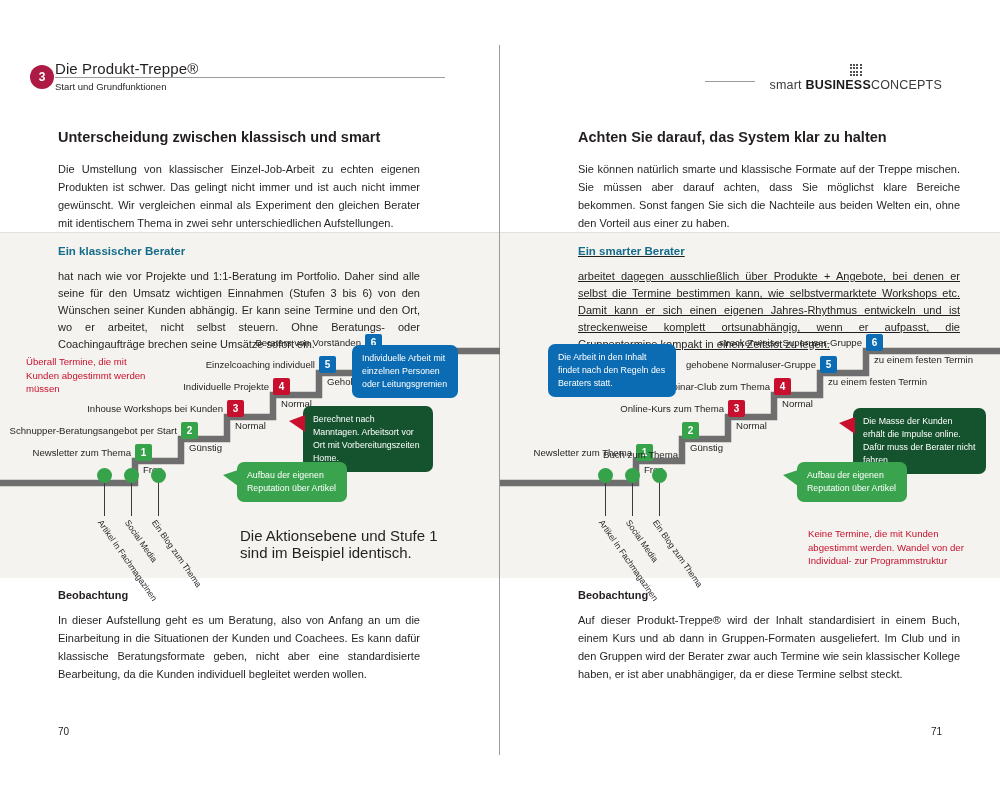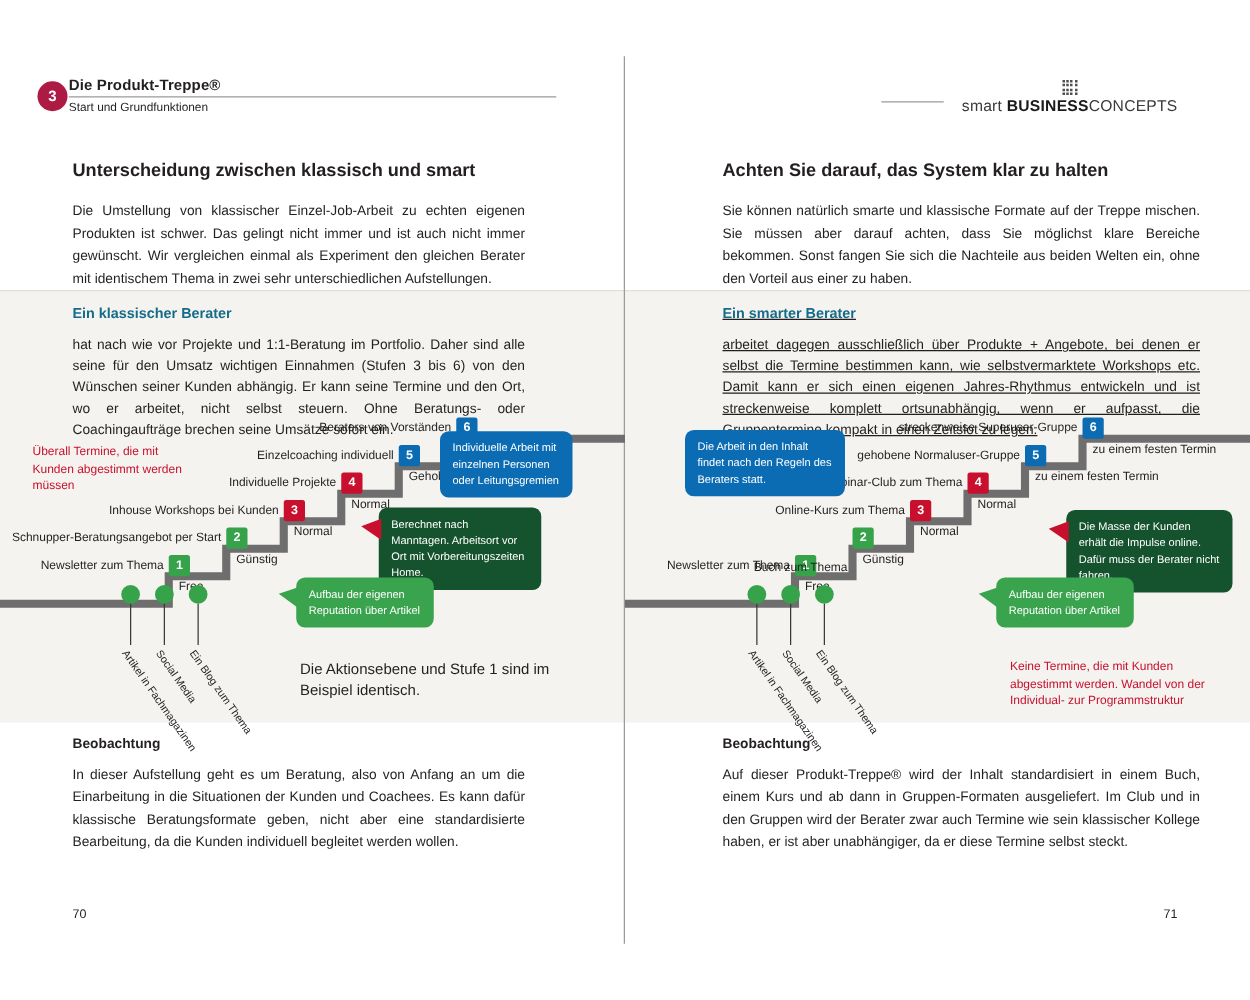--- a/index.html
+++ b/index.html
@@ -14,21 +14,21 @@
   .gutter{position:absolute;left:499px;top:45px;width:1px;height:710px;background:#9b9b9b;}
 
   
   .hdr{position:absolute;top:62px;height:36px;}
   .hdr-left{left:55px;width:390px;}
   .chapter-badge{
     position:absolute;left:-25px;top:3px;width:24px;height:24px;border-radius:50%;
     background:#ad1b45;color:#fff;font-size:12px;font-weight:bold;
     display:flex;align-items:center;justify-content:center;
   }
-  .hdr-title{font-size:12px;font-weight:bold;letter-spacing:.1px;line-height:13px;}
+  .hdr-title{font-size:15px;font-weight:normal;letter-spacing:.1px;line-height:13px;}
   .hdr-rule{height:1px;background:#9b9b9b;margin:2px 0 3px 0;}
   .hdr-sub{font-size:9.5px;line-height:12px;color:#231f20;}
 
   .logo-wrap{position:absolute;right:58px;top:64px;display:flex;align-items:center;}
   .logo-rule{width:50px;height:1px;background:#9b9b9b;margin-right:14px;margin-top:7px;}
   .logo-block{position:relative;text-align:center;}
   .logo-dots{display:grid;grid-template-columns:repeat(4,2px);grid-gap:1.4px;
     justify-content:center;margin:0 auto 2px auto;}
   .logo-dots i{width:2px;height:2px;background:#4f4f4f;display:block;}
   .logo-text{font-size:12.5px;letter-spacing:.2px;white-space:nowrap;color:#3a3a3a;}
@@ -67,21 +67,21 @@
   .bubble.red{background:#14532d;}
   .bubble.green{background:#3aa34d;}
   .tail{position:absolute;width:0;height:0;}
 
   .circle{position:absolute;width:15px;height:15px;border-radius:50%;background:#36a34a;}
   .stem{position:absolute;width:1.2px;background:#3a3a3a;}
   .diag-label{position:absolute;font-size:8.6px;white-space:nowrap;
     transform-origin:left top;transform:rotate(55deg);color:#231f20;}
 
   .note-red{position:absolute;color:#c8102e;font-size:9.6px;line-height:13.5px;margin-top:12px;}
-  .note-dark{position:absolute;color:#231f20;font-size:12px;line-height:17px;}
+  .note-dark{position:absolute;color:#231f20;font-size:15px;line-height:17px;}
 
   .pagenum{position:absolute;bottom:63px;font-size:10px;color:#231f20;}
   .pagenum-l{left:58px;}
   .pagenum-r{right:58px;}
 </style>
 </head>
 <body>
 
 <div class="band"></div>
 <div class="band-line-top"></div>

